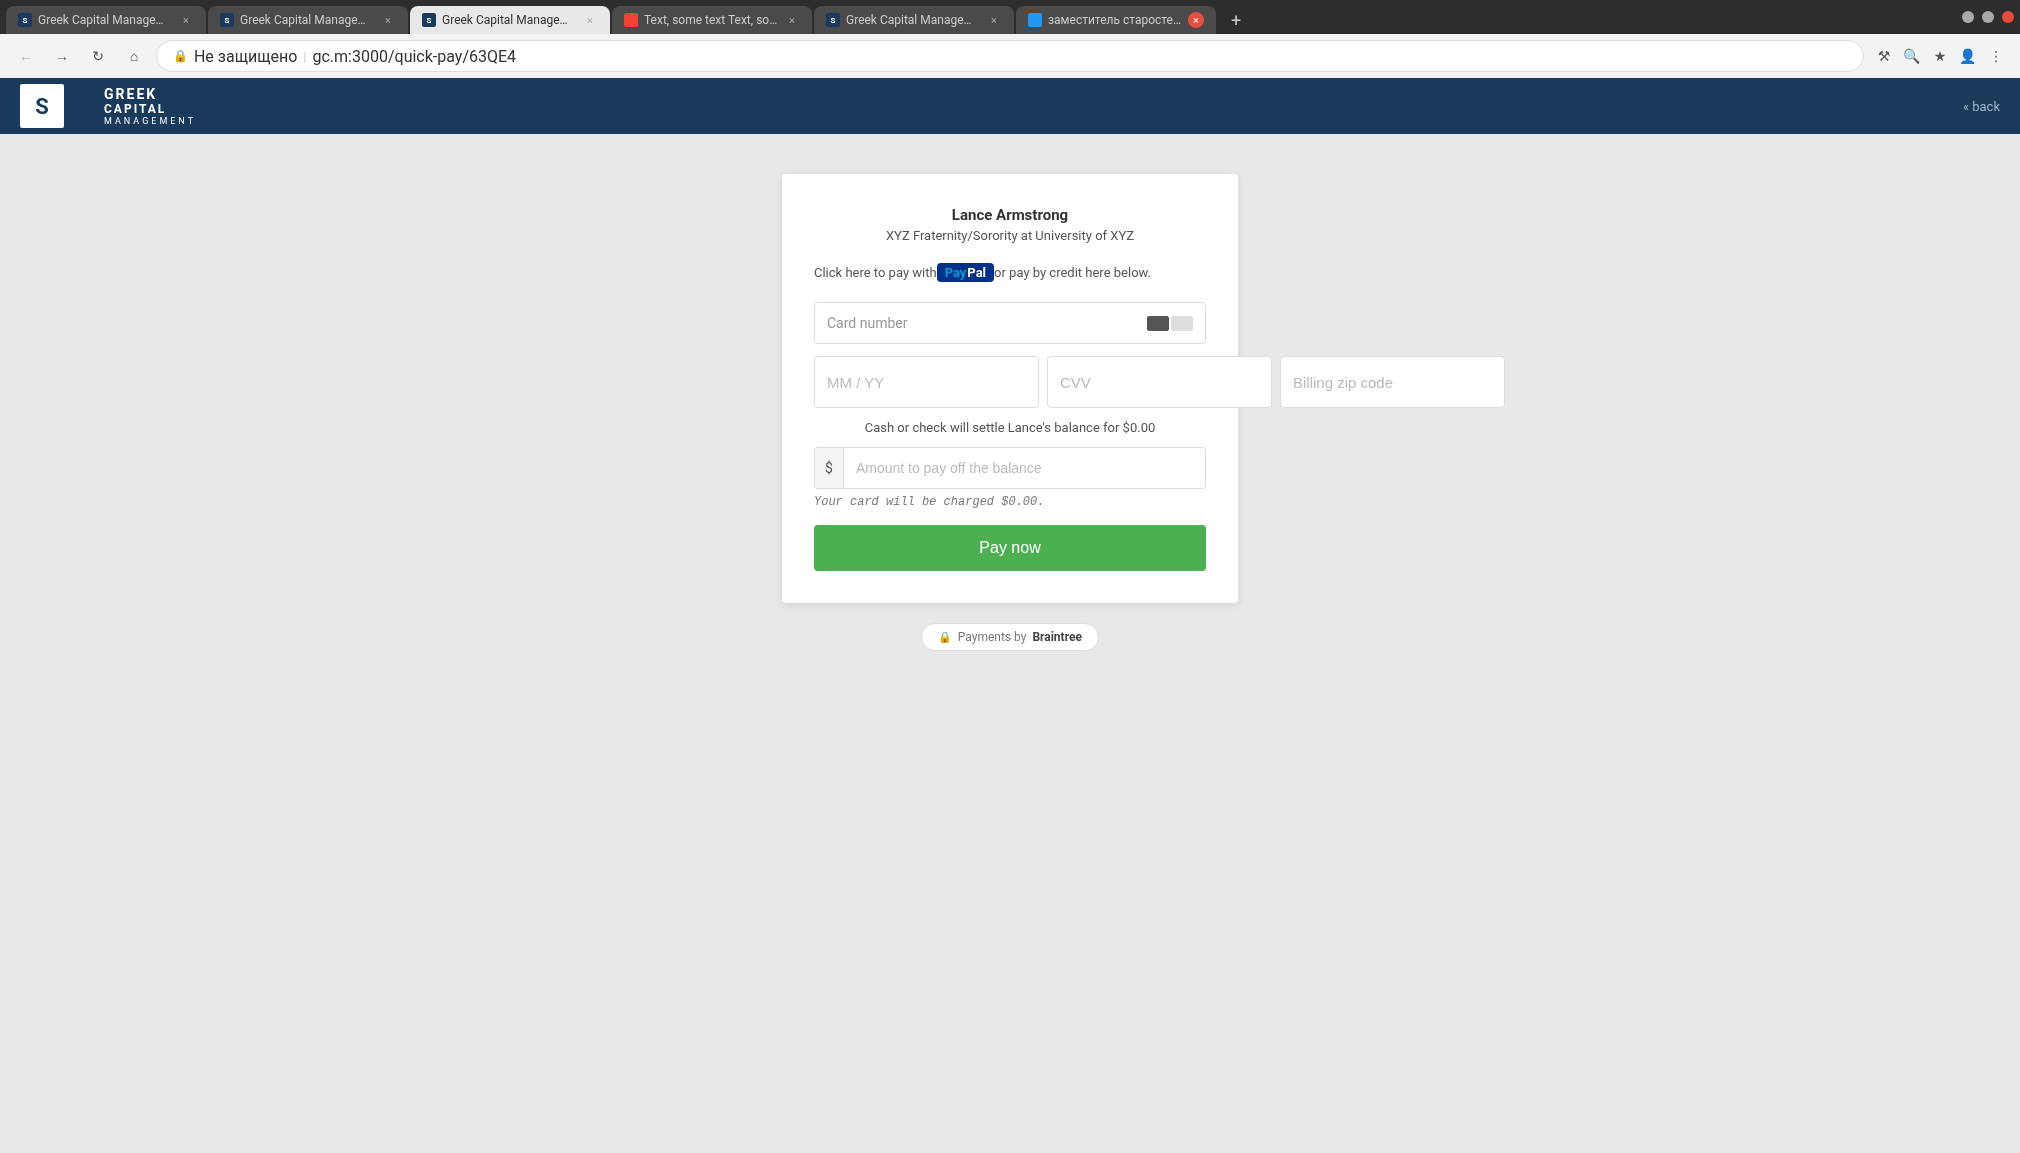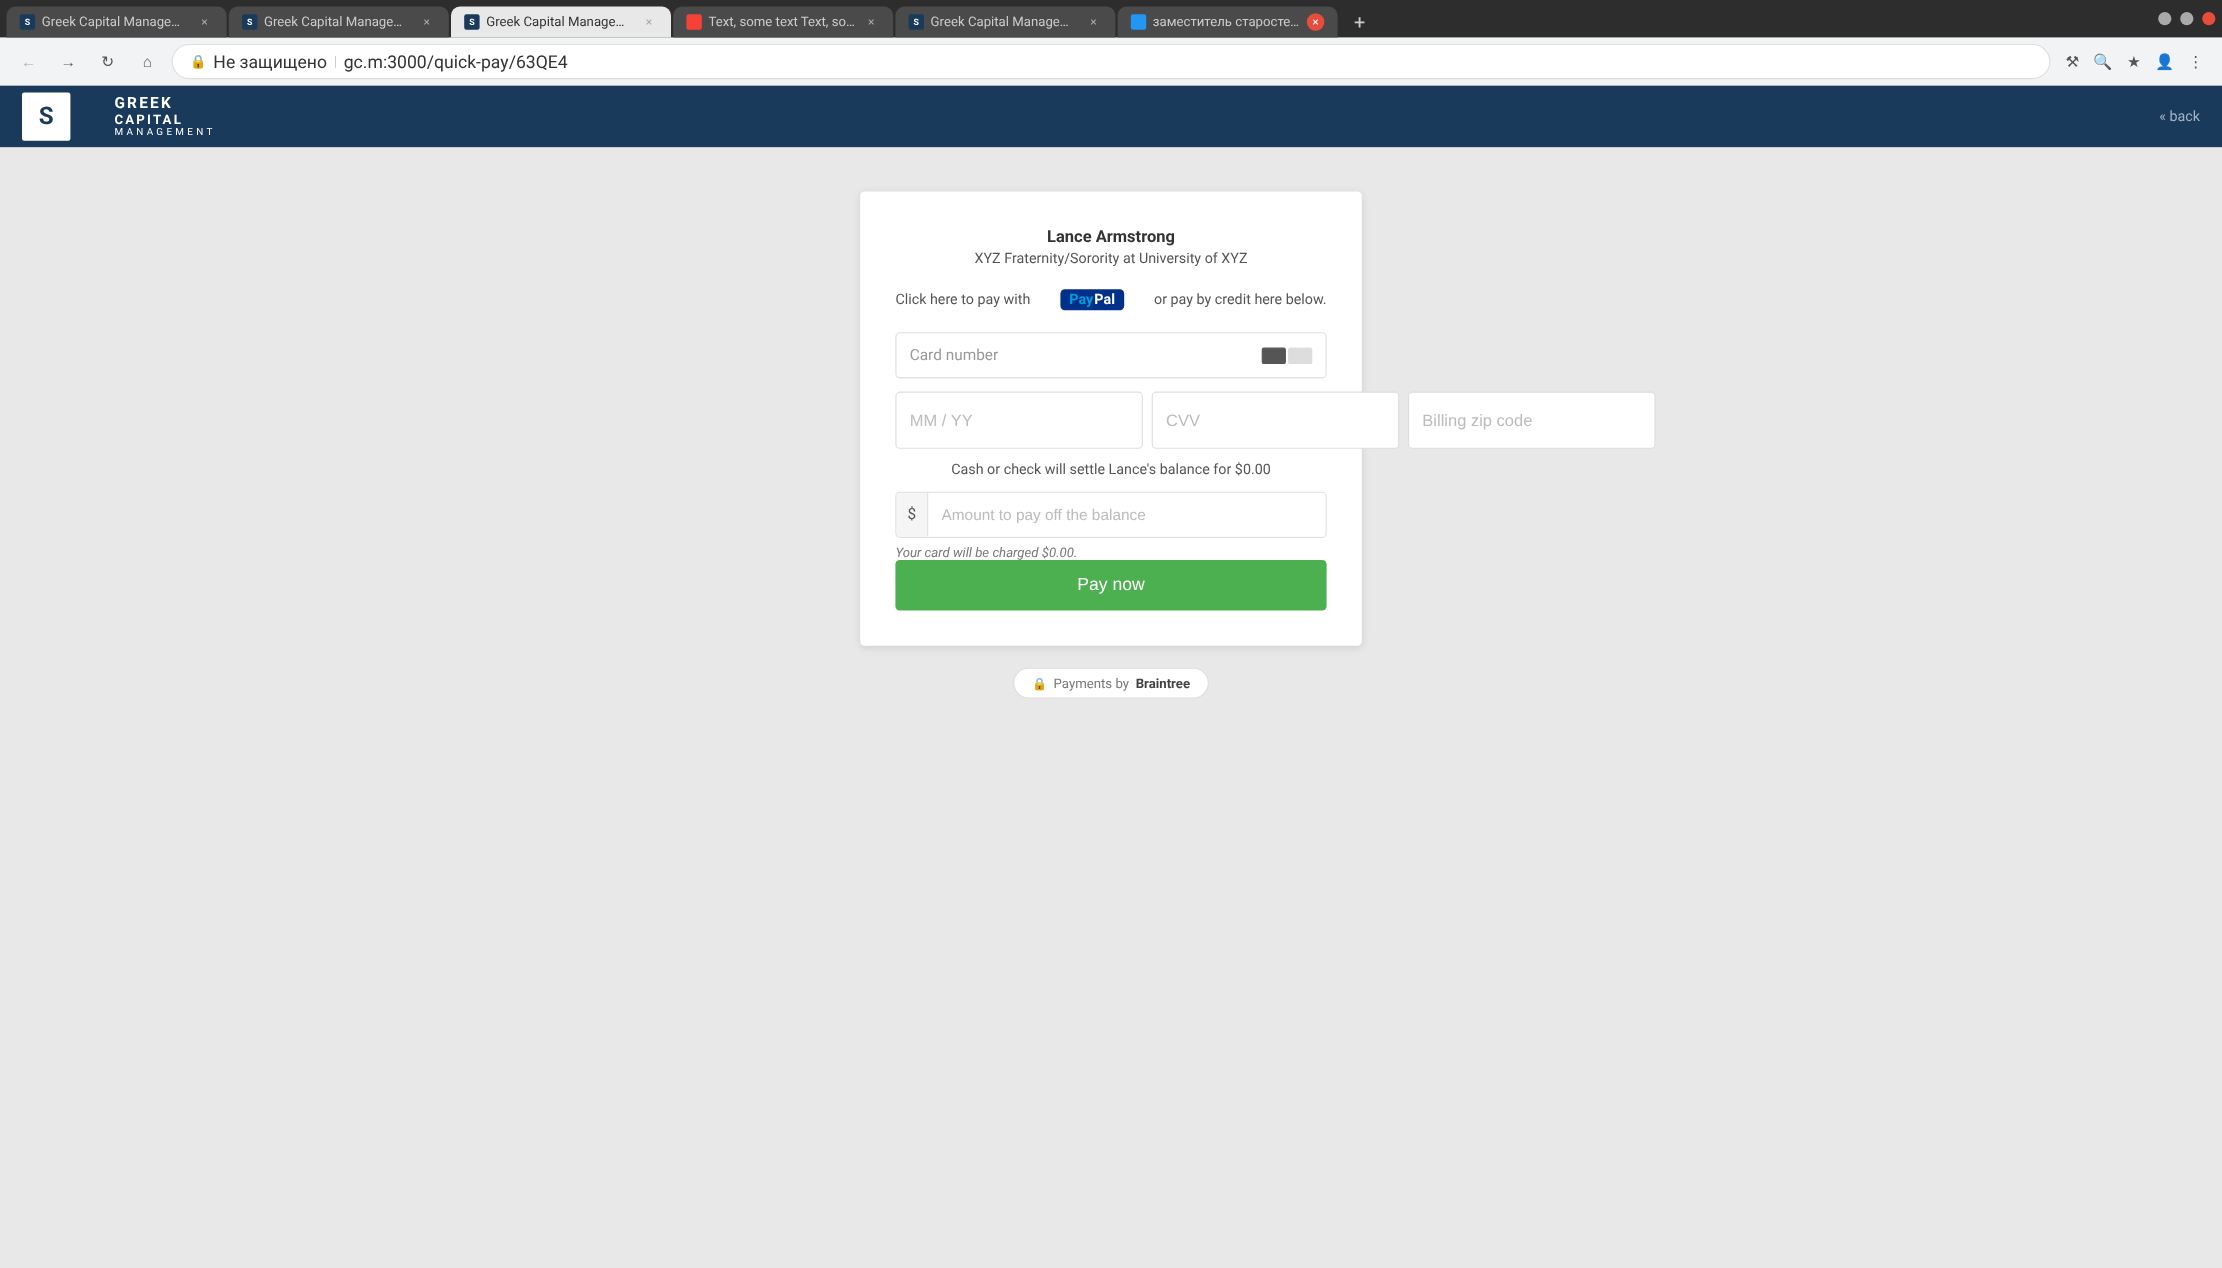--- a/index.html
+++ b/index.html
@@ -279,21 +279,21 @@
       margin-bottom: 20px;
     }
 
     .paypal-row {
       text-align: center;
       font-size: 13px;
       color: #555;
       margin-bottom: 20px;
       display: flex;
       align-items: center;
-      justify-content: space-between;
+      justify-content: flex-start;
       gap: 0;
     }
 
     .paypal-logo {
       display: inline-flex;
       align-items: center;
       background: #003087;
       border-radius: 4px;
       padding: 2px 8px;
       gap: 1px;
@@ -405,20 +405,22 @@
       border: none;
       outline: none;
       height: 100%;
       background: white;
     }
 
     .charge-text {
       font-size: 12px;
       color: #777;
       font-style: italic;
+      margin-bottom: 16px;
+      font-family: Liberation Mono, monospace;
     }
 
     .pay-now-btn {
       width: 100%;
       background: #4CAF50;
       color: white;
       border: none;
       border-radius: 4px;
       padding: 14px;
       font-size: 16px;

